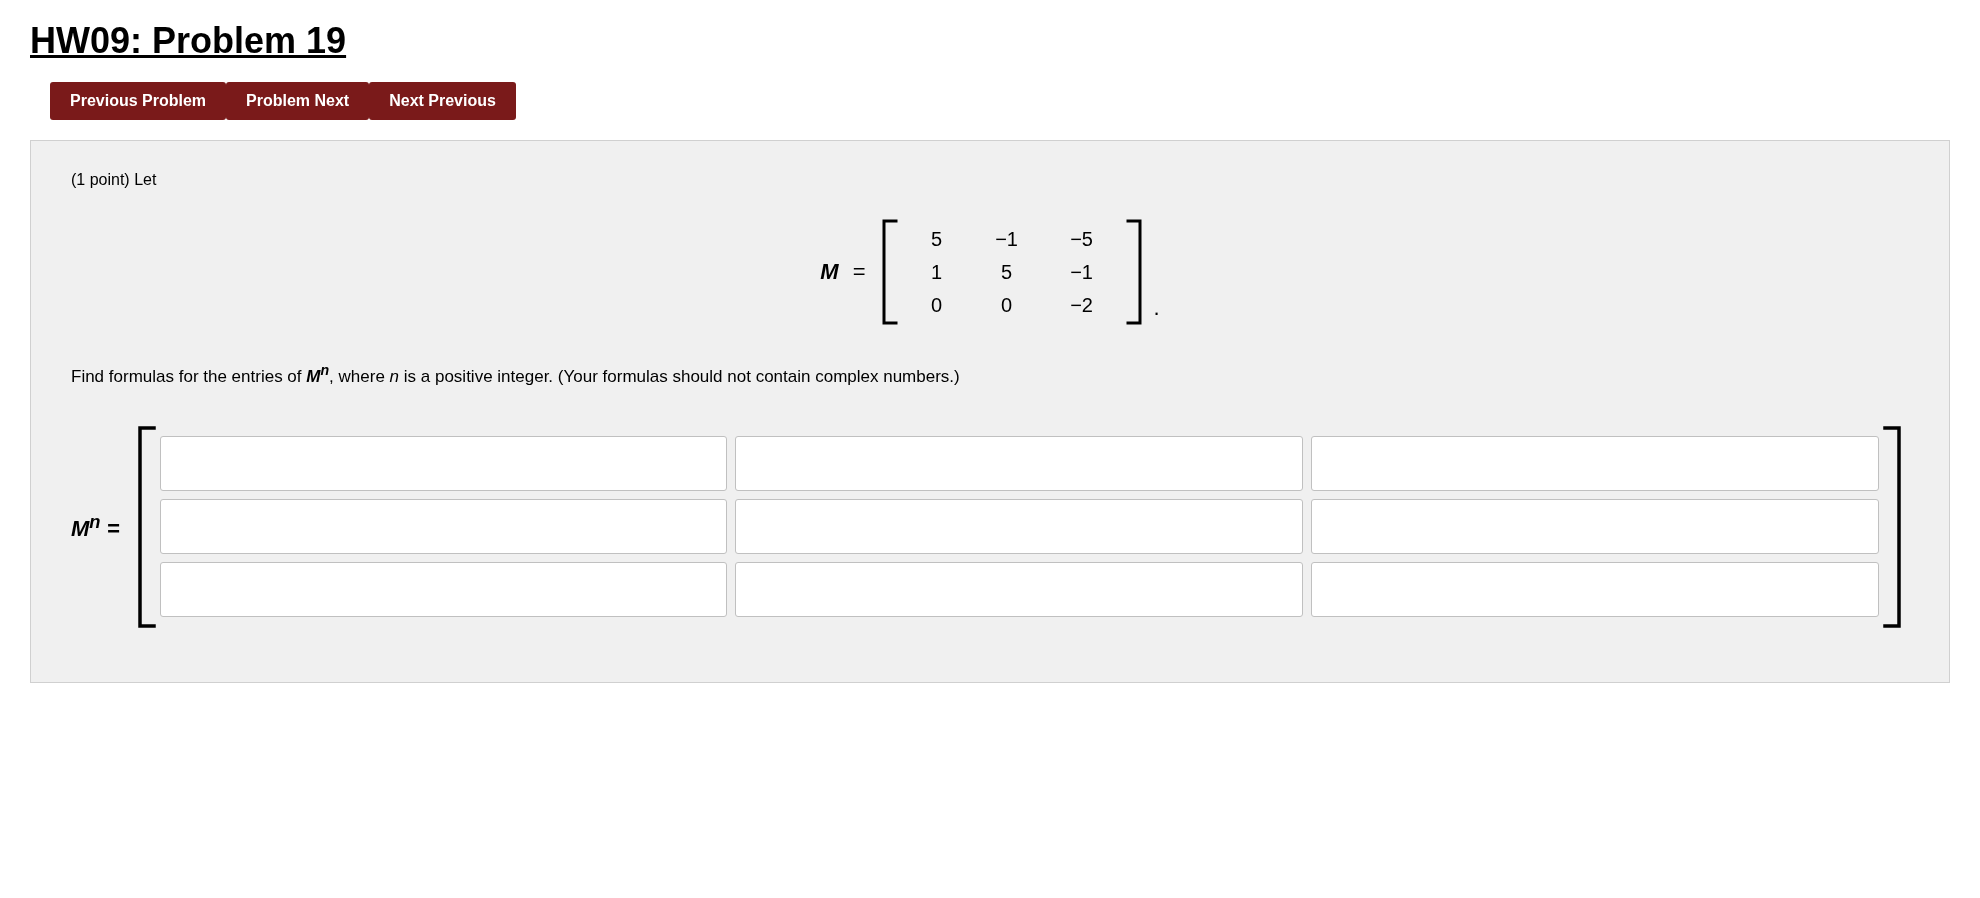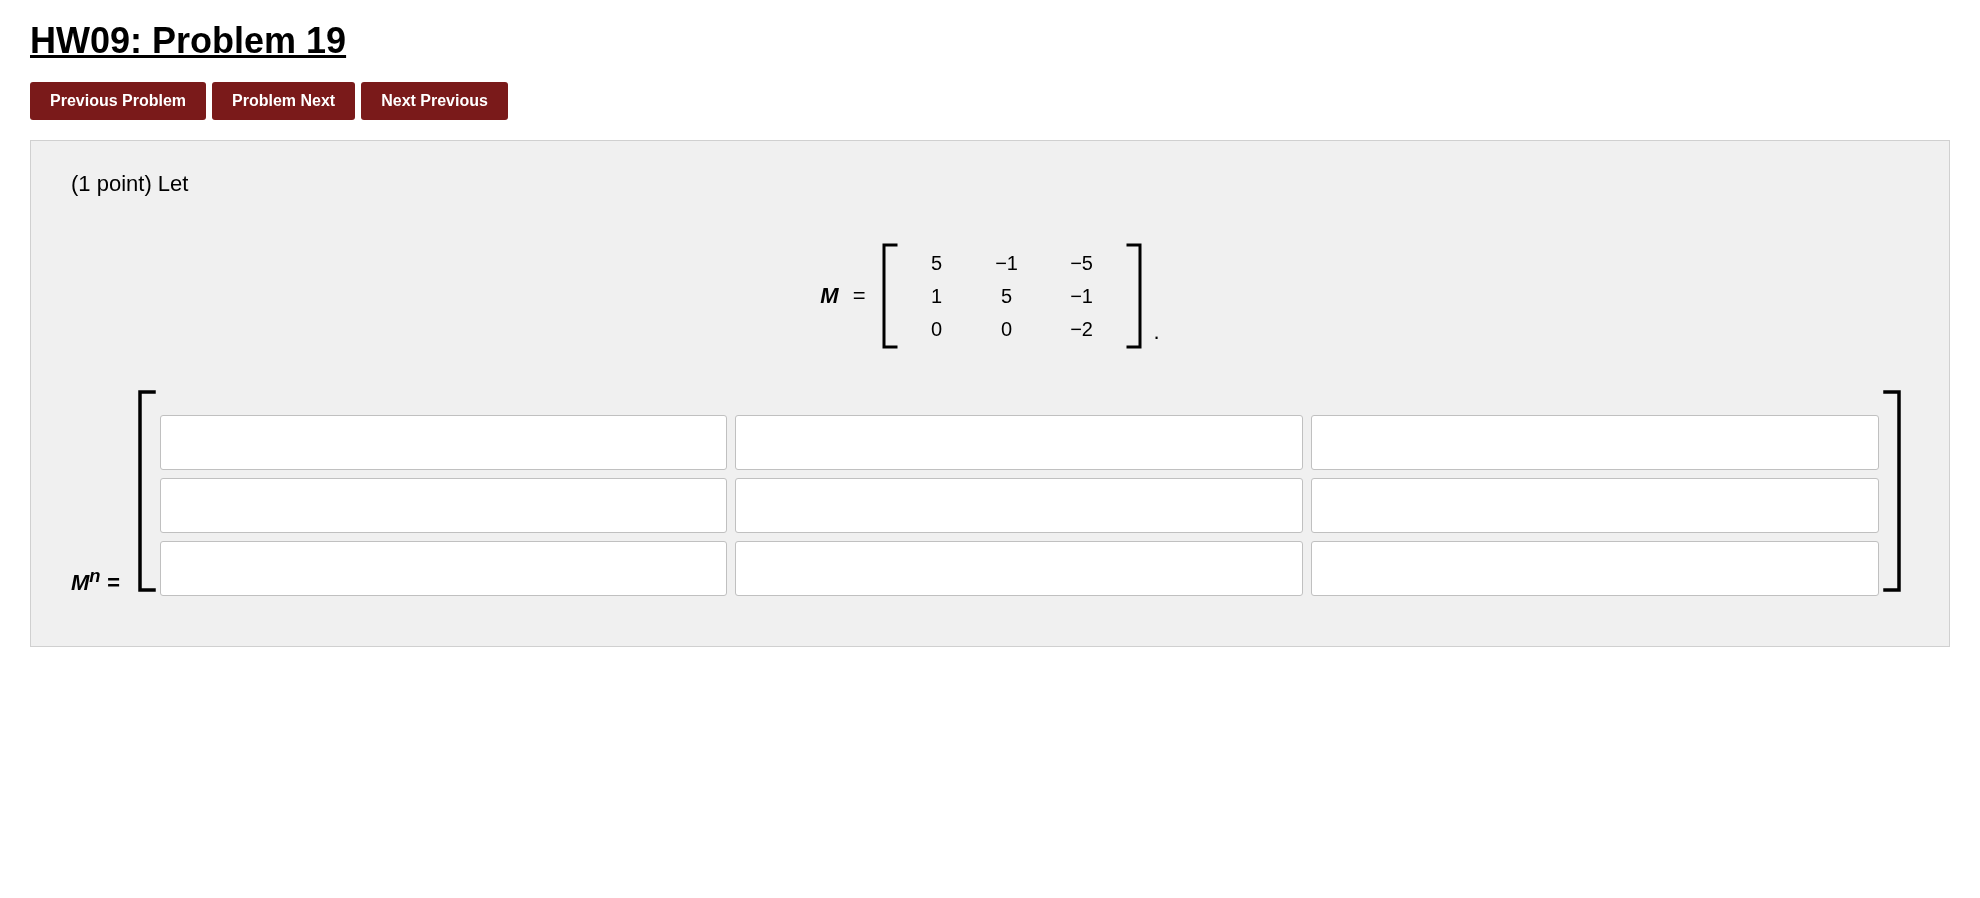--- a/index.html
+++ b/index.html
@@ -19,22 +19,22 @@
     .page-title {
       font-size: 36px;
       font-weight: bold;
       margin-bottom: 20px;
       color: #000;
       text-decoration: underline;
     }
 
     .nav-buttons {
       display: flex;
-      gap: 6px;
       margin-bottom: 20px;
+      margin-left: 20px;
     }
 
     .nav-btn {
       background-color: #7a1a1a;
       color: #fff;
       border: none;
       padding: 10px 20px;
       font-size: 16px;
       font-weight: bold;
       cursor: pointer;
@@ -42,23 +42,23 @@
     }
 
     .problem-container {
       background: #f0f0f0;
       border: 1px solid #d0d0d0;
       padding: 30px 40px 50px 40px;
       width: 100%;
     }
 
     .problem-header {
-      font-size: 22px;
+      font-size: 16px;
       color: #000;
-      margin-bottom: 44px;
+      margin-bottom: 28px;
     }
 
     .matrix-display {
       display: flex;
       justify-content: center;
       align-items: center;
       margin-bottom: 35px;
       font-size: 20px;
     }
 
@@ -96,21 +96,21 @@
     }
 
     .problem-description {
       font-size: 17px;
       color: #000;
       margin-bottom: 35px;
     }
 
     .answer-section {
       display: flex;
-      align-items: flex-end;
+      align-items: center;
       gap: 0;
     }
 
     .mn-label {
       font-style: italic;
       font-weight: bold;
       font-size: 22px;
       margin-right: 10px;
       white-space: nowrap;
     }
@@ -164,20 +164,23 @@
       <span class="matrix-cell">0</span>
       <span class="matrix-cell">−2</span>
     </div>
 
     <svg width="28" height="110" viewBox="0 0 28 110">
       <path d="M6,4 L18,4 L18,106 L6,106" fill="none" stroke="#000" stroke-width="3" stroke-linecap="square"></path>
     </svg>
     <span class="period">.</span>
   </div>
 
+  <div class="problem-description">
+    Find formulas for the entries of <b><i>M<sup>n</sup></i></b>, where <i>n</i> is a positive integer. (Your formulas should not contain complex numbers.)
+  </div>
 
   <div class="answer-section">
     <span class="mn-label"><i>M<sup>n</sup></i> =</span>
 
     <svg width="30" height="210" viewBox="0 0 30 210">
       <path d="M24,6 L10,6 L10,204 L24,204" fill="none" stroke="#000" stroke-width="3.5" stroke-linecap="square"></path>
     </svg>
 
     <div class="answer-grid">
       <input class="answer-input" type="text" style="">

